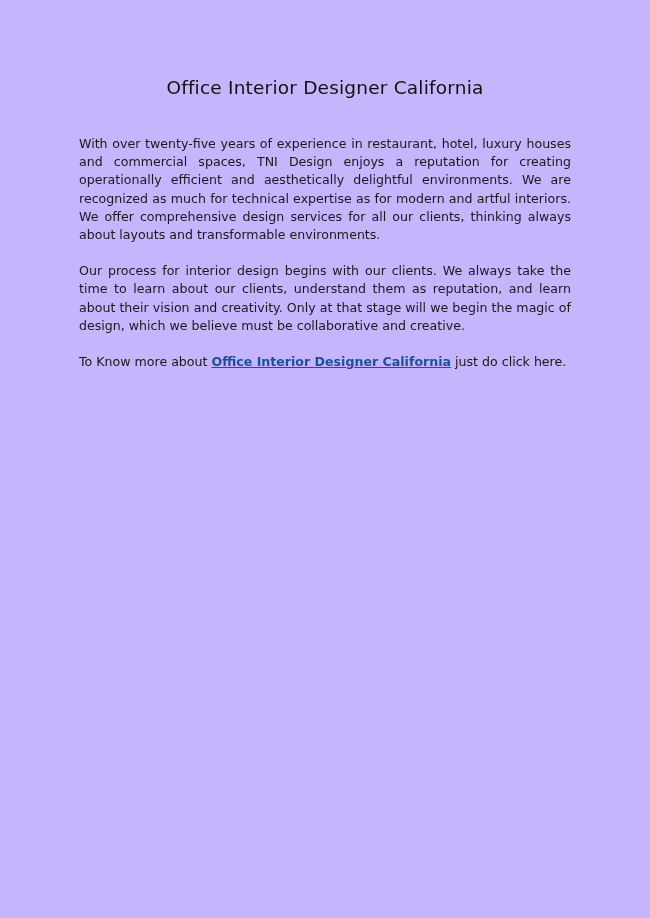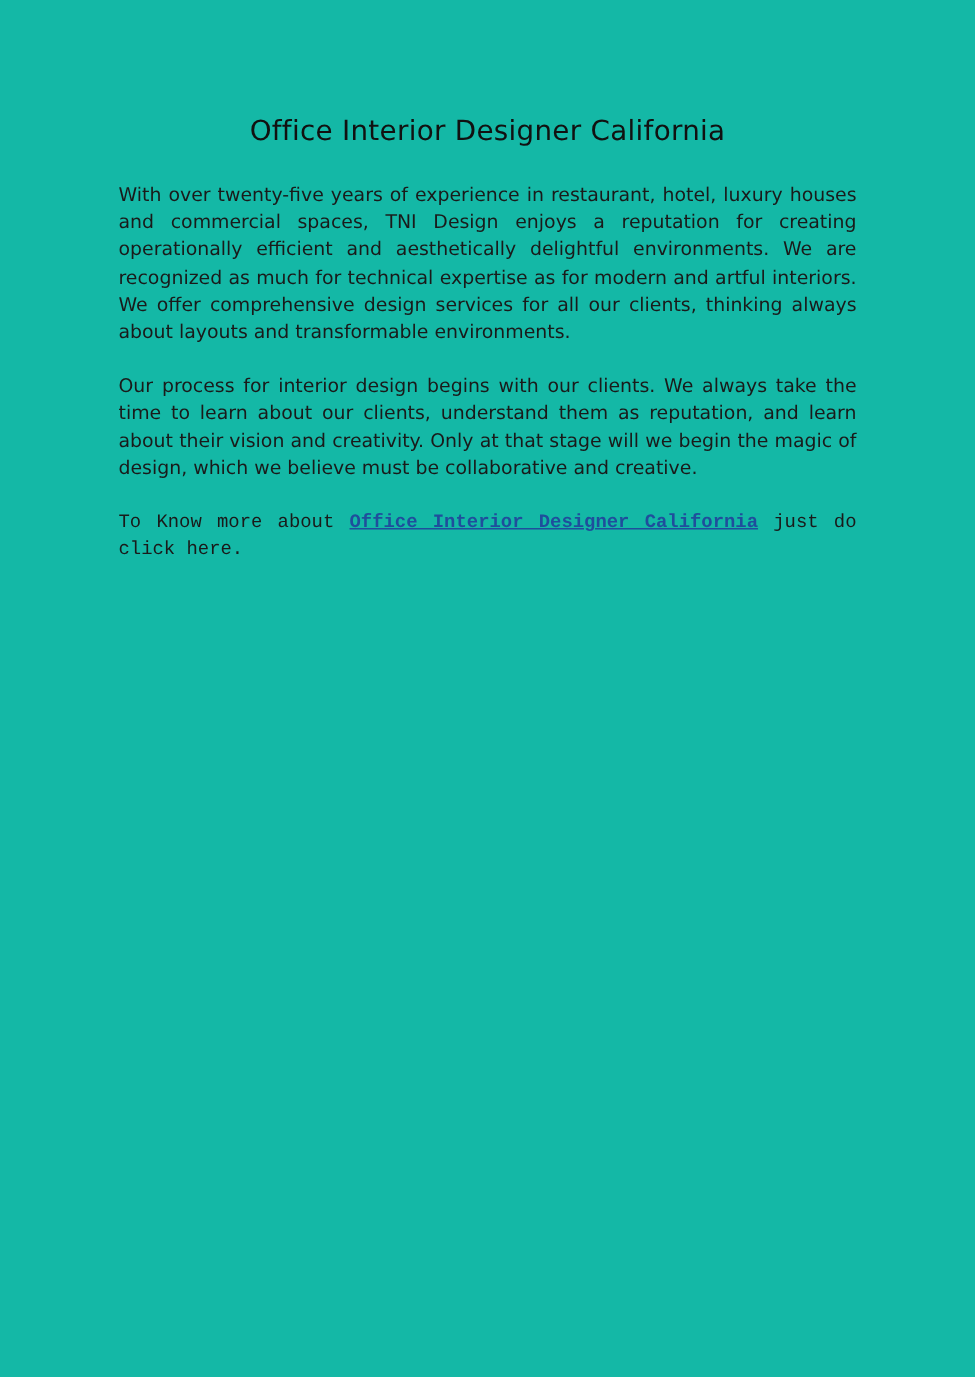--- a/index.html
+++ b/index.html
@@ -14,50 +14,49 @@
       overflow: hidden;
       font-family: "DejaVu Sans", "Liberation Sans", sans-serif;
       color: #1a1a1a;
     }
     .page {
       position: absolute;
       left: 0;
       top: 0;
       width: 650px;
       height: 918px;
-      background: #14b8a6;
+      background: #c4b5fd;
     }
     .title {
       position: absolute;
       top: 77px;
       left: 0;
       width: 650px;
       text-align: center;
       font-size: 18.5px;
       letter-spacing: 0.2px;
       color: #111111;
       margin: 0;
       font-weight: normal;
     }
     .content {
       position: absolute;
       left: 79px;
-      top: 121px;
+      top: 135px;
       width: 492px;
     }
     .para {
       margin: 0 0 18px 0;
       font-size: 12.6px;
       line-height: 18.2px;
       text-align: justify;
       color: #1a1a1a;
     }
     .para.last {
       margin-bottom: 0;
-      font-family: Liberation Mono, monospace;
     }
     a.link {
       color: #1f4e9c;
       font-weight: bold;
       text-decoration: underline;
     }
   </style>
 </head>
 <body>
 

